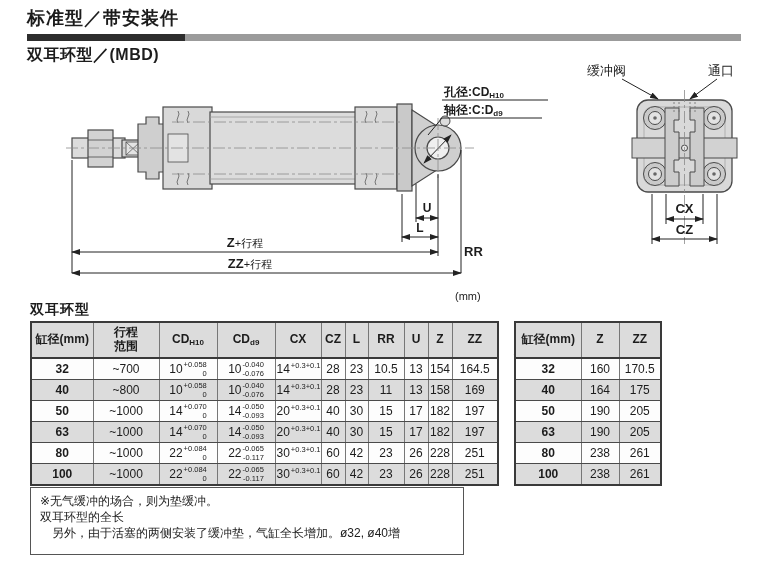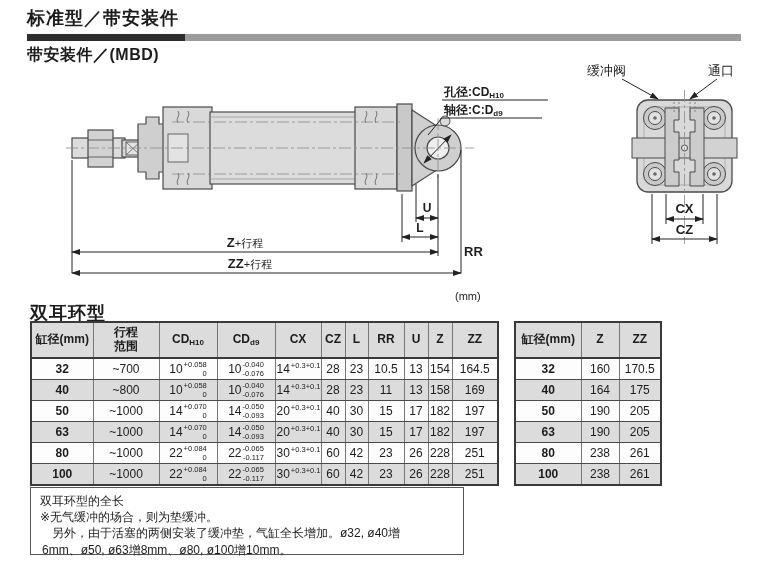--- a/index.html
+++ b/index.html
@@ -10,21 +10,21 @@
   }
   .page-title{position:absolute;left:27px;top:6px;font-size:18px;font-weight:bold;letter-spacing:1px;}
   .title-bar{position:absolute;left:27px;top:34px;width:714px;height:7px;
     background:linear-gradient(to right,#2d2d2d 0,#2d2d2d 158px,#9b9b9b 158px,#9b9b9b 100%);}
   .sub-title{position:absolute;left:27px;top:45px;font-size:16px;font-weight:bold;letter-spacing:0.5px;}
 
   svg text{font-family:"Liberation Sans","DejaVu Sans",sans-serif;fill:#1c1c1c;}
   .svg-abs{position:absolute;}
 
   
-  .tbl-title{position:absolute;font-size:18px;font-weight:bold;letter-spacing:1px;}
+  .tbl-title{position:absolute;font-size:14px;font-weight:bold;letter-spacing:1px;}
   .unit-label{position:absolute;font-size:11px;color:#222;}
   table.tbl{position:absolute;border-collapse:collapse;table-layout:fixed;font-size:12px;
     border:2px solid #3a3a3a;background:#fdfdfd;}
   table.tbl th,table.tbl td{border:1px solid #777;border-bottom:1px solid #4a4a4a;
     text-align:center;vertical-align:middle;padding:0 1px;overflow:hidden;white-space:nowrap;}
   table.tbl thead th{background:#dcdcdc;font-weight:bold;height:34px;font-size:12px;
     border-bottom:2px solid #3a3a3a;line-height:1.15;margin-left:16px;}
   table.tbl tbody td{height:20px;}
   table.tbl tbody tr.alt td{background:#dcdcdc;}
   td.c-bore,th.c-bore{font-weight:bold;}
@@ -39,21 +39,21 @@
   .note{position:absolute;left:30px;top:487px;width:414px;height:56px;border:1.5px solid #555;
     padding:5px 9px;font-size:12px;line-height:1.35;background:#fff;}
   .note .ind1{padding-left:12px;}
   .note .ind2{padding-left:2px;}
 </style>
 </head>
 <body>
 
 <div class="page-title">标准型／带安装件</div>
 <div class="title-bar"></div>
-<div class="sub-title">带安装件／(MBD)</div>
+<div class="sub-title">双耳环型／(MBD)</div>
 
 <svg class="svg-abs" style="left:30px;top:56px;" width="530" height="235" viewBox="0 0 530 235">
   <defs>
     <marker id="ar" markerWidth="9" markerHeight="8" refX="8" refY="3" orient="auto" markerUnits="userSpaceOnUse">
       <path d="M0,0 L9,3 L0,6 z" fill="#222"></path>
     </marker>
     <marker id="arr" markerWidth="9" markerHeight="8" refX="1" refY="3" orient="auto" markerUnits="userSpaceOnUse">
       <path d="M9,0 L0,3 L9,6 z" fill="#222"></path>
     </marker>
   </defs>
@@ -453,17 +453,16 @@
       </tr>
     <tr class="alt">
         <td class="c-bore">100</td>
         <td>238</td>
         <td>261</td>
       </tr>
   </tbody>
 </table>
 
 <div class="note">
+  <div>※无气缓冲的场合，则为垫缓冲。</div>
   <div>双耳环型的全长</div>
-  <div>※无气缓冲的场合，则为垫缓冲。</div>
   <div class="ind1">另外，由于活塞的两侧安装了缓冲垫，气缸全长增加。ø32, ø40增</div>
-  <div class="ind2">6mm、ø50, ø63增8mm、ø80, ø100增10mm。</div>
 </div>
 
 </body></html>

